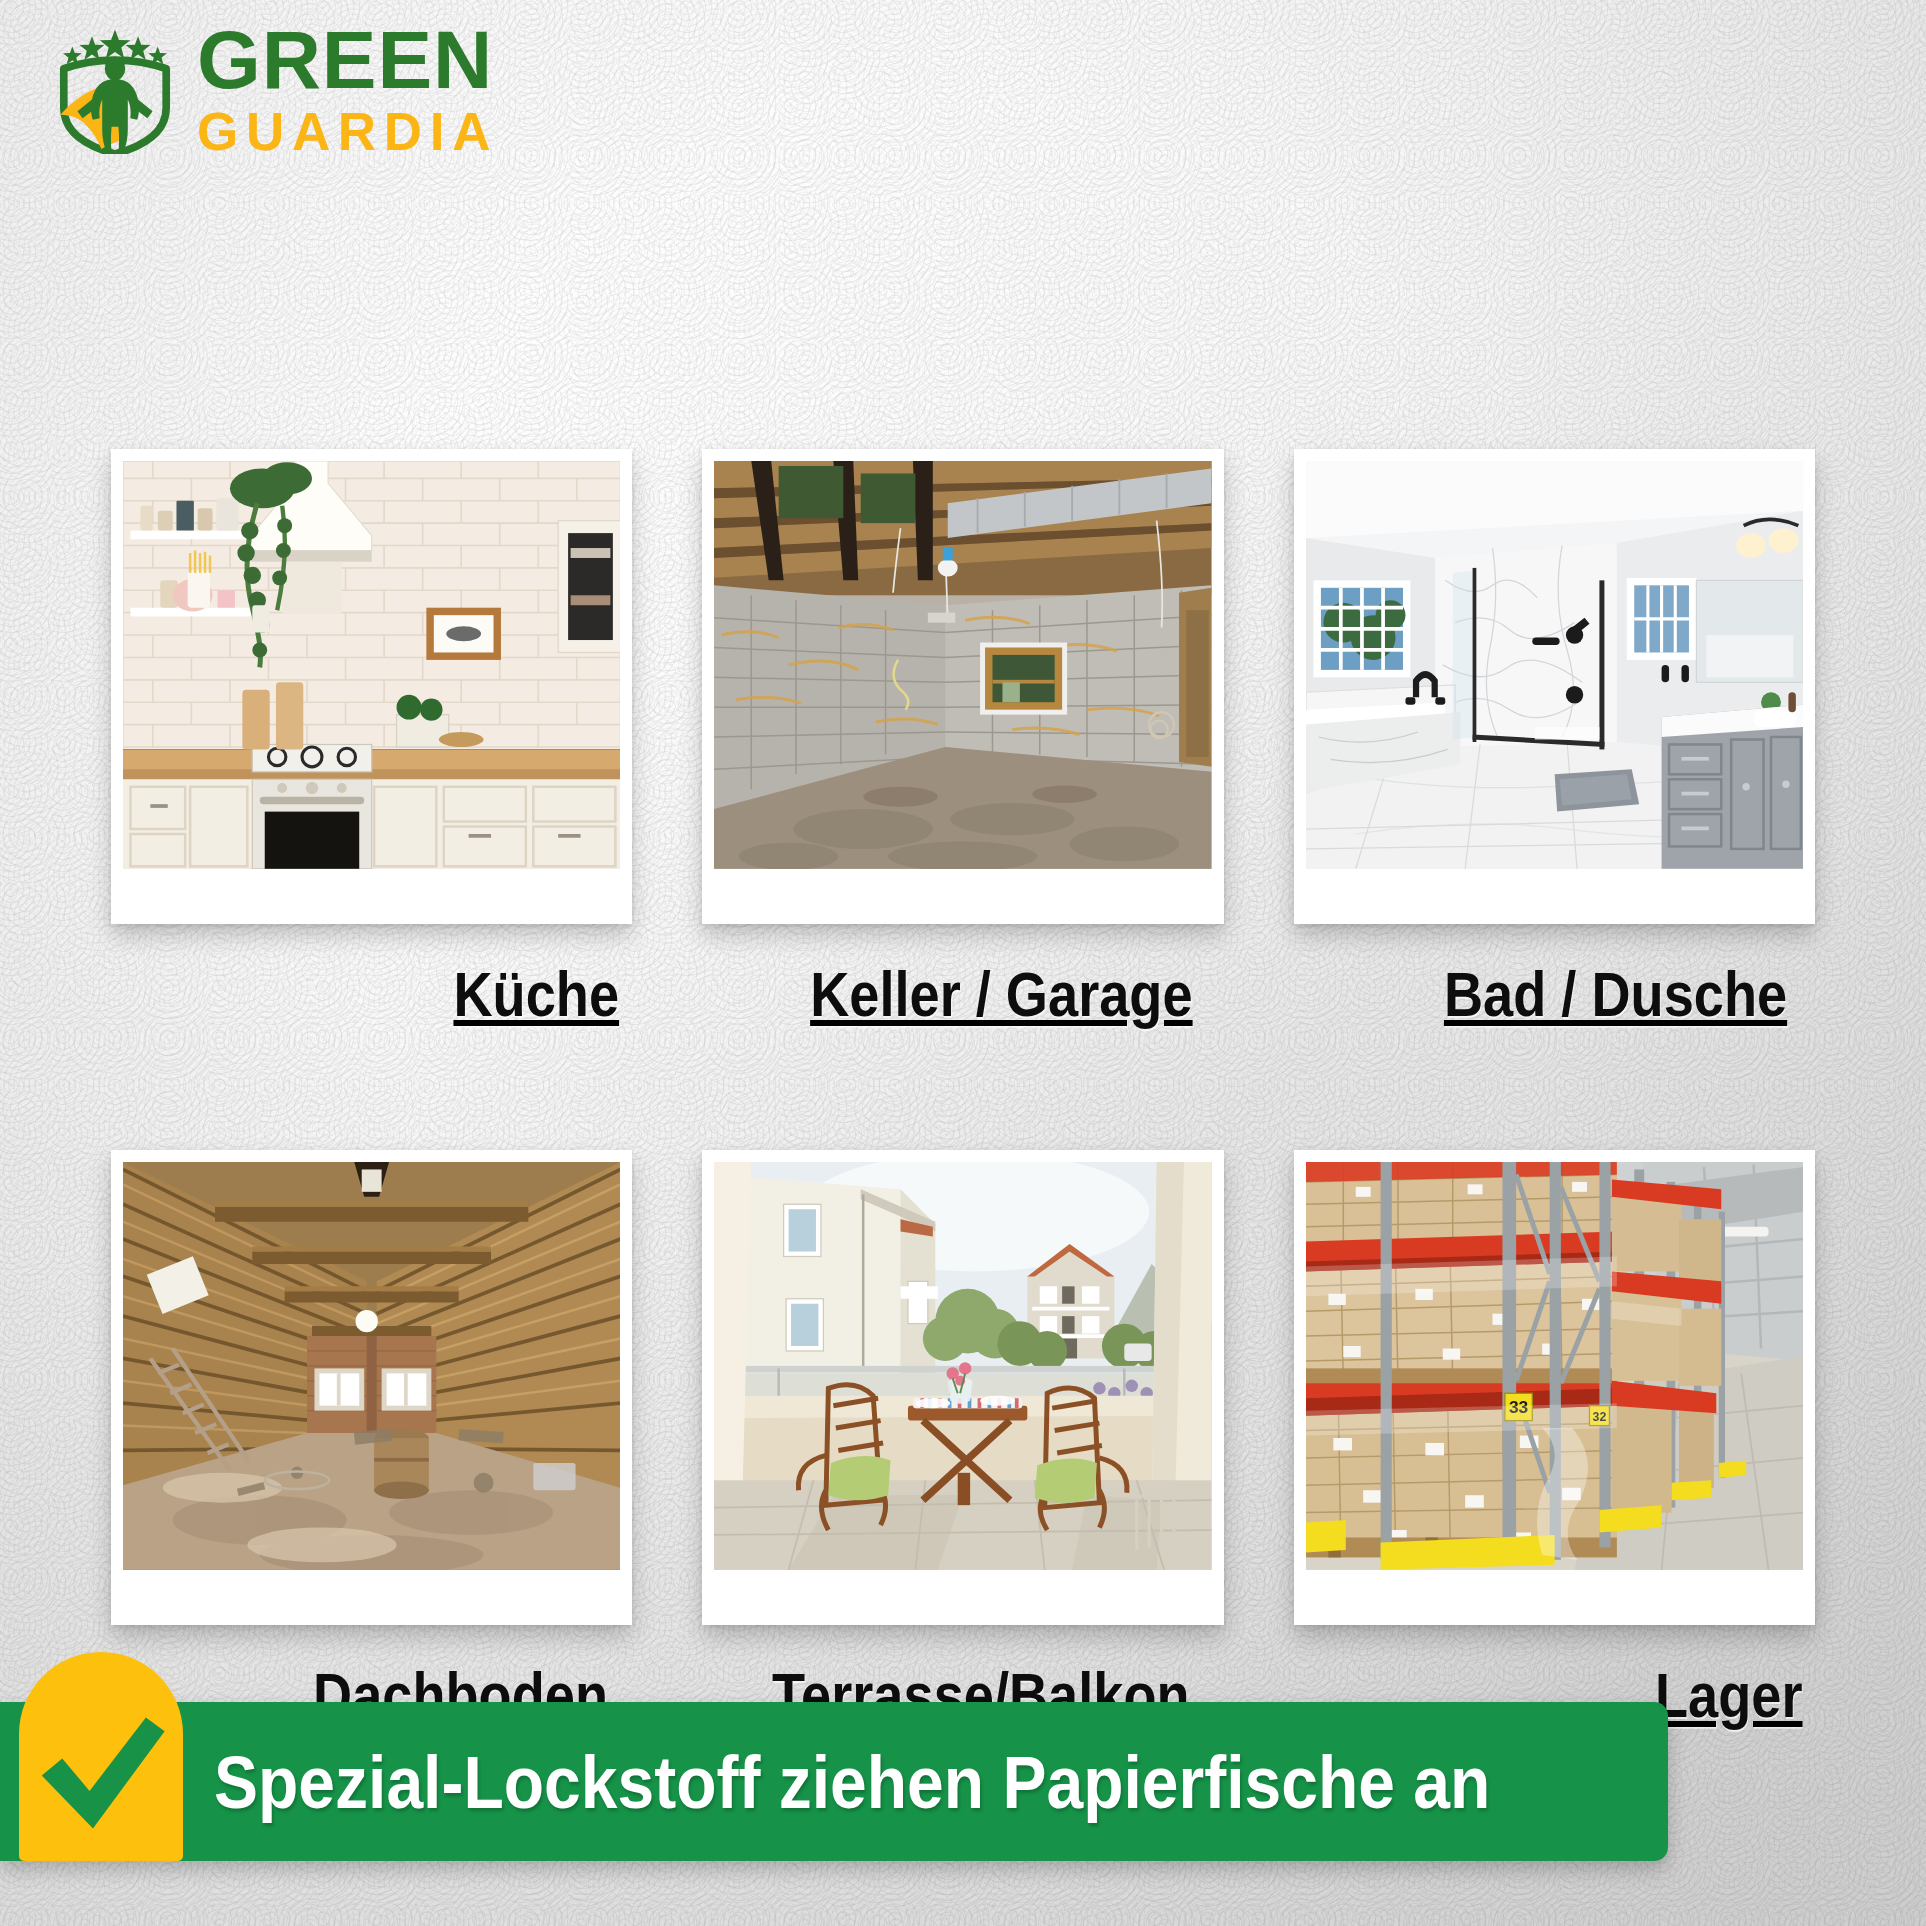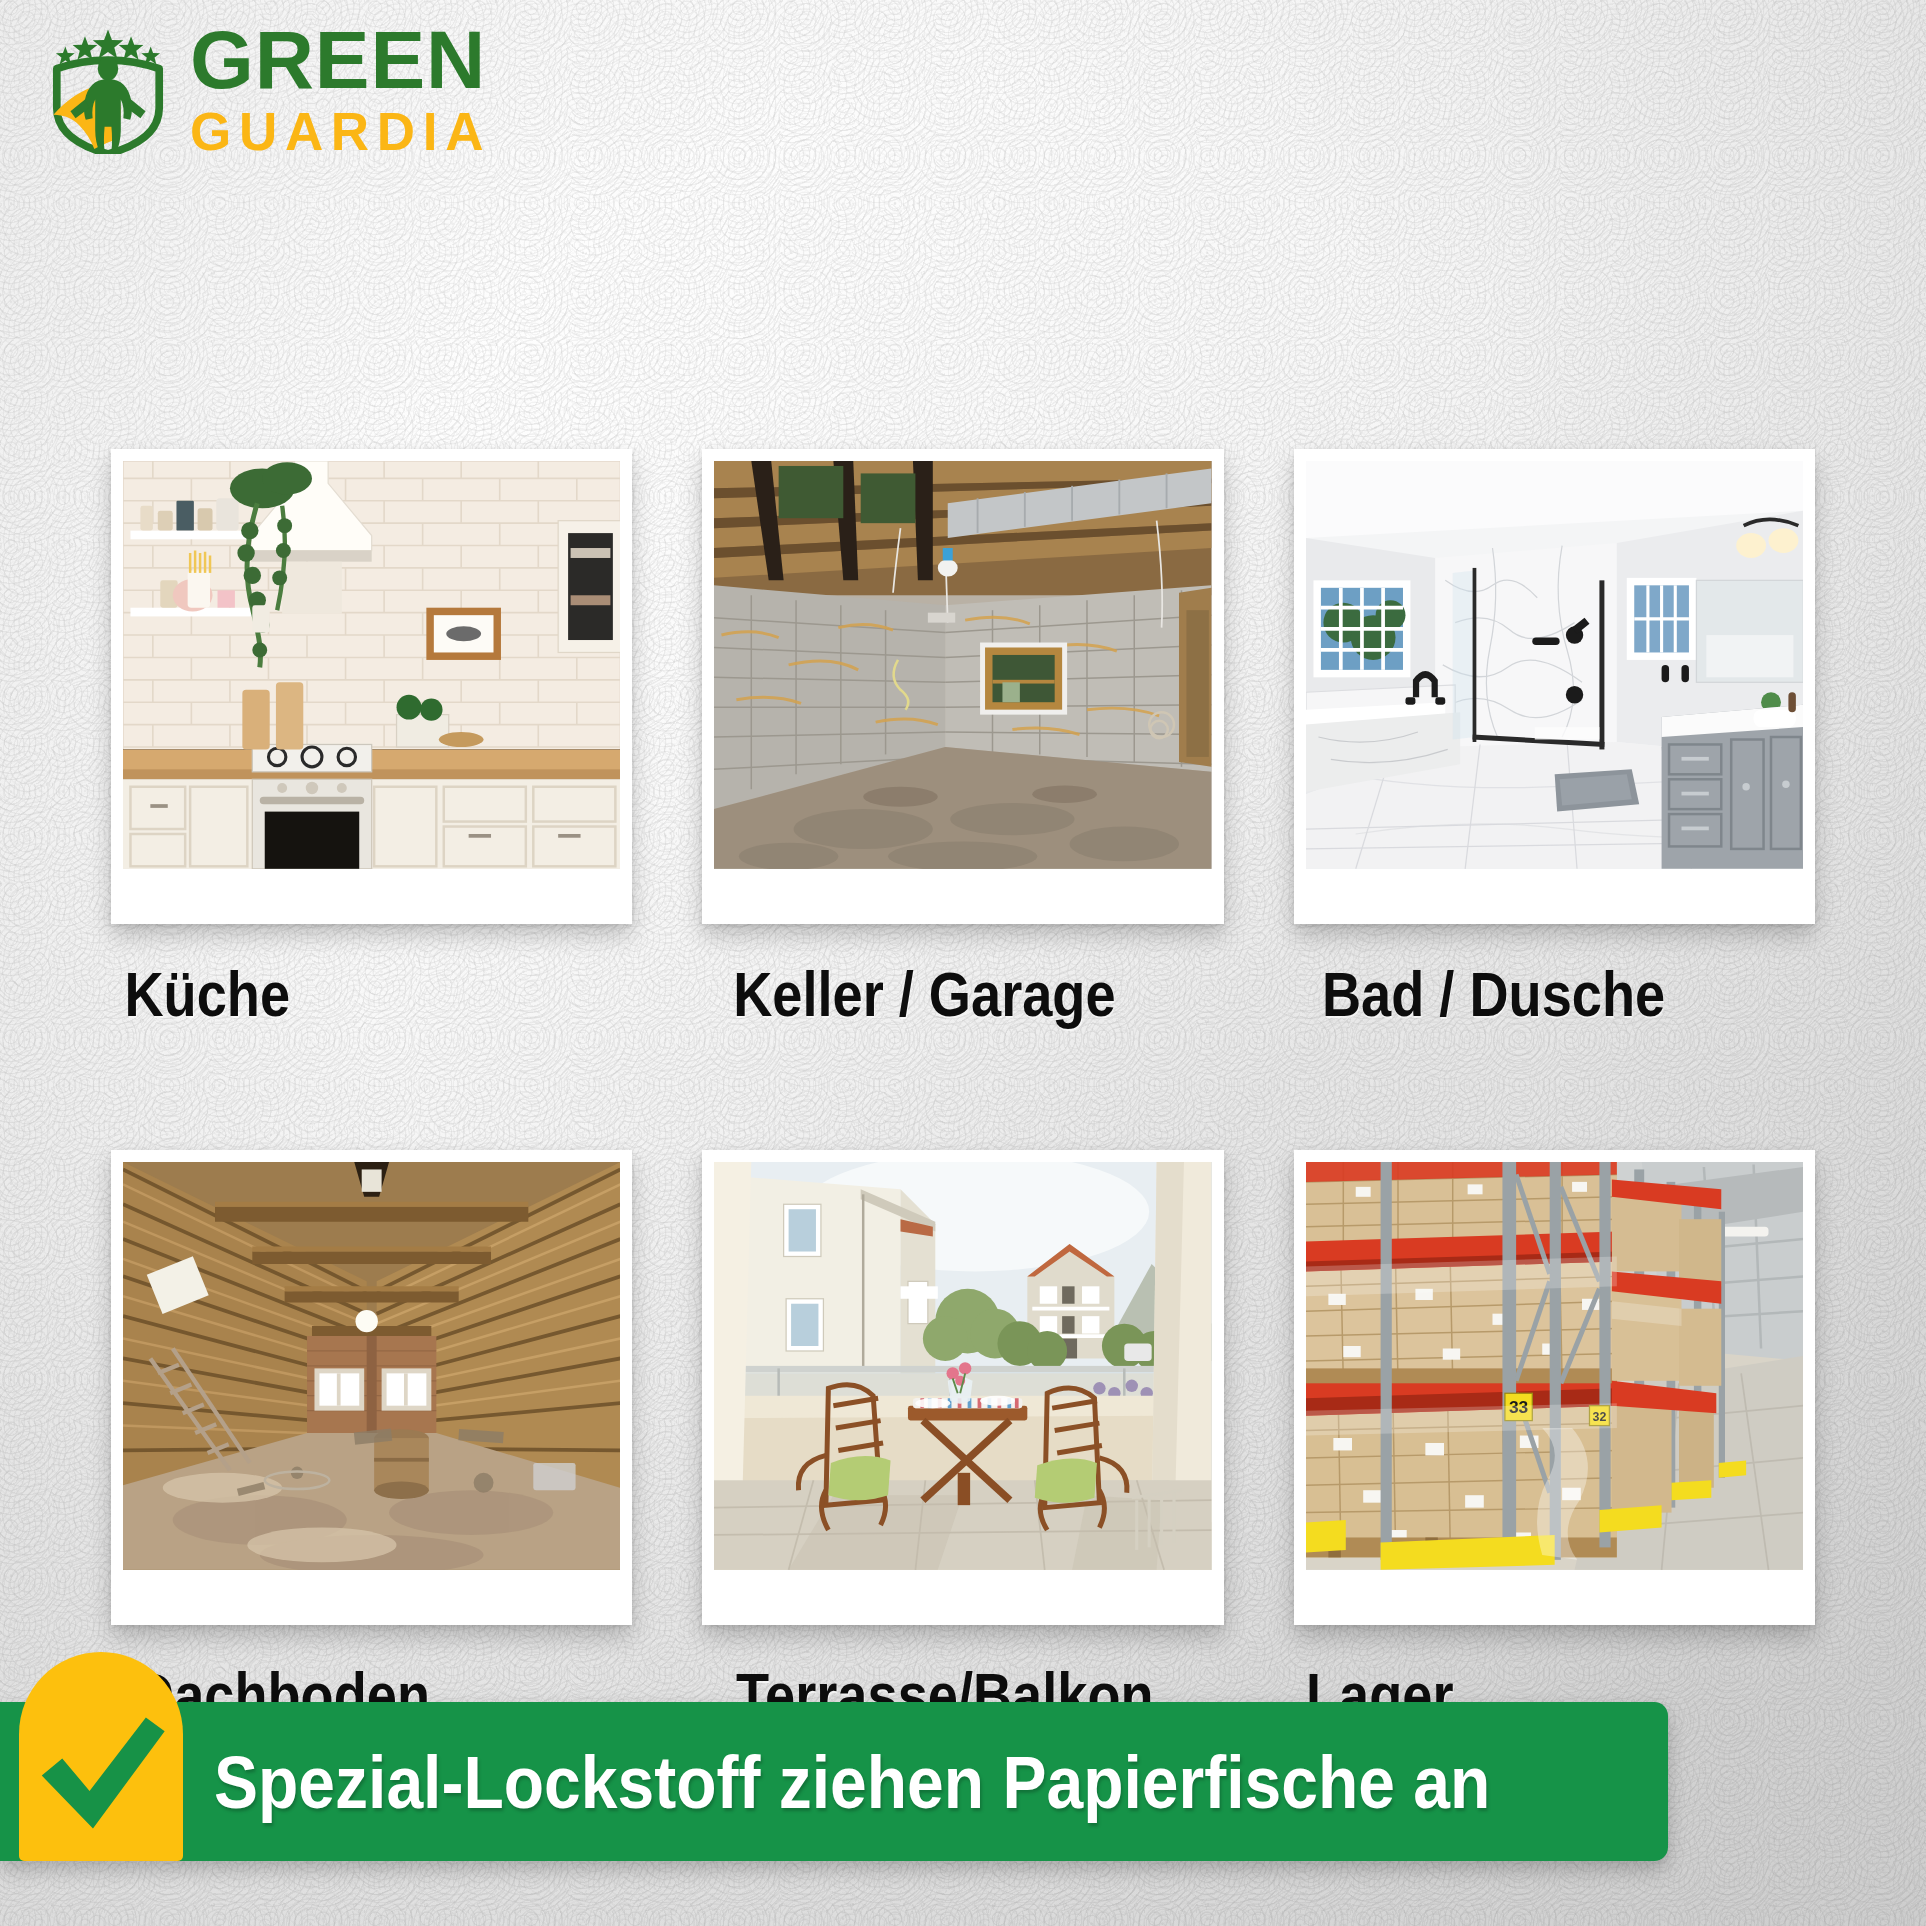--- a/index.html
+++ b/index.html
@@ -27,21 +27,21 @@
       repeating-linear-gradient(37deg, rgba(160,160,160,.10) 0 1.7px, rgba(255,255,255,0) 1.7px 9.4px),
       repeating-linear-gradient(-21deg, rgba(175,175,175,.09) 0 1.7px, rgba(255,255,255,0) 1.7px 11px);
     background-size:52px 49px,71px 68px,45px 42px,100% 100%,100% 100%;
   }
   .vignette{
     position:absolute;inset:0;pointer-events:none;
     background:radial-gradient(ellipse at 50% 42%, rgba(255,255,255,0) 45%, rgba(120,120,120,.16) 100%);
   }
 
   
-  .logo{position:absolute;left:38px;top:24px;display:flex;align-items:center;gap:12px;}
+  .logo{position:absolute;left:45px;top:24px;display:flex;align-items:center;gap:12px;}
   .logo-mark{width:140px;height:128px;flex:0 0 auto;}
   .logo-words{display:flex;flex-direction:column;line-height:.88;}
   .logo-green{
     font-size:82px;font-weight:bold;color:#2c7a2c;letter-spacing:0.9px;
     font-family:"Liberation Sans", sans-serif;
   }
   .logo-gold{
     font-size:53px;font-weight:bold;color:#fbb615;letter-spacing:7.7px;
     margin-top:13px;
   }
@@ -61,21 +61,21 @@
     transform:scaleX(.86);transform-origin:center;
     white-space:nowrap;
   }
 
   
   .grid{
     position:absolute;left:111px;top:449px;width:1704px;
     display:grid;grid-template-columns:repeat(3,1fr);
     column-gap:70px;row-gap:0;
   }
-  .cell{display:flex;flex-direction:column;align-items:flex-start;}
+  .cell{display:flex;flex-direction:column;align-items:flex-end;text-decoration:underline;}
   .cell.row2{margin-top:120px;}
   .card{
     background:#ffffff;
     padding:12px 12px 55px 12px;
     box-shadow:0 12px 22px rgba(0,0,0,.20), 0 1.7px 5.1px rgba(0,0,0,.10);
     width:100%;box-sizing:border-box;
   }
   .photo{
     width:100%;aspect-ratio:1/0.82;position:relative;overflow:hidden;
     background:#ddd;

